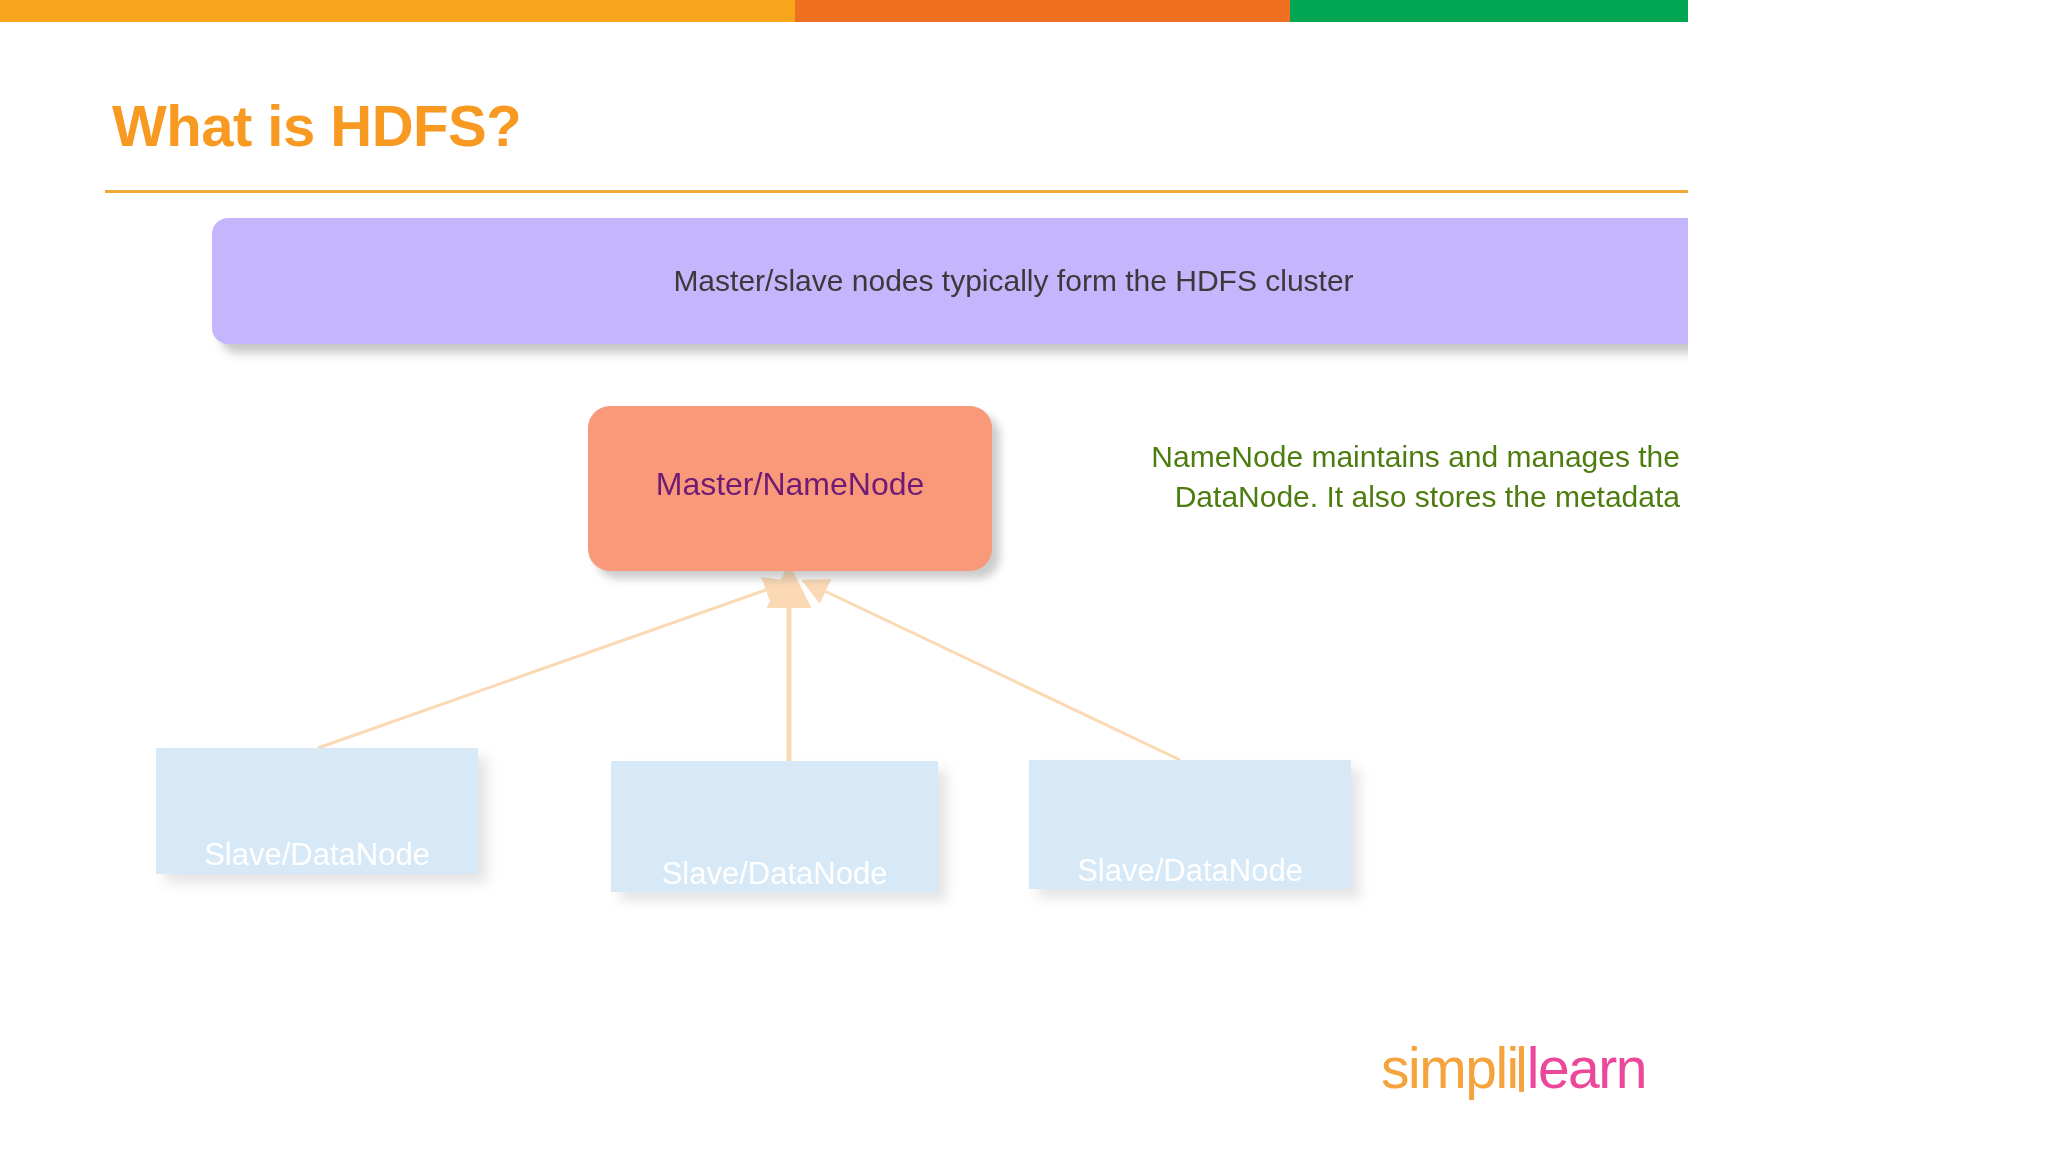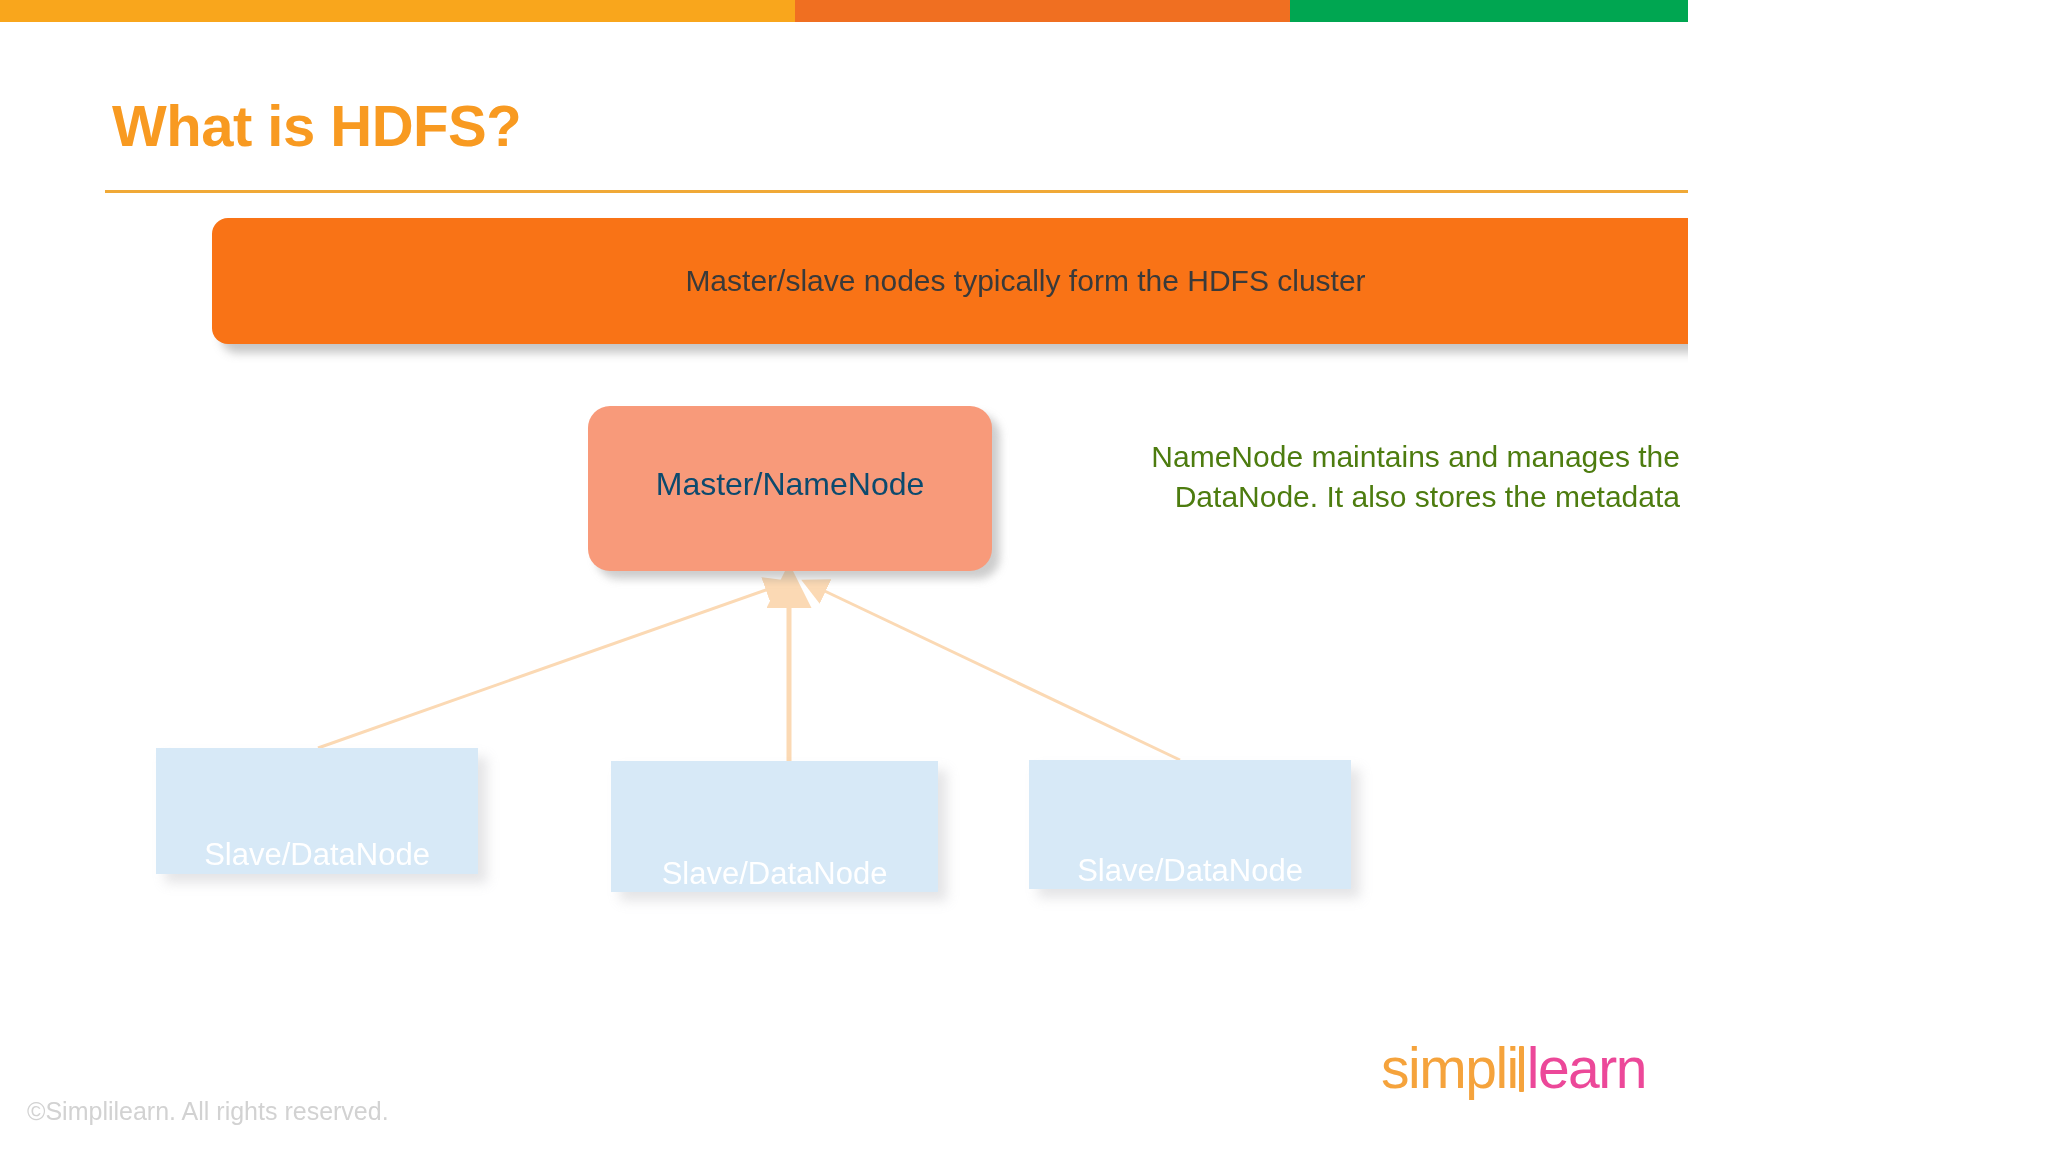--- a/index.html
+++ b/index.html
@@ -166,54 +166,53 @@
   <div id="topbar">
     <div class="seg" style="background: rgb(249, 166, 28); width: 795px;"></div>
     <div class="seg" style="background: rgb(240, 111, 33); width: 495px;"></div>
     <div class="seg" style="background: rgb(0, 166, 81); width: 422px;"></div>
     <div class="seg" style="background: rgb(11, 157, 217); width: 336px;"></div>
   </div>
 
   <div id="title" style="color: rgb(248, 154, 33);">What is HDFS?</div>
   <div id="title-rule" style="background: rgb(240, 169, 55);"></div>
 
-  <div id="banner" style="background: #f97316; padding-left: 12px;">
+  <div id="banner" style="background: #c4b5fd;">
     <span id="banner-text" style="color: rgb(58, 58, 58);">Master/slave nodes typically form the HDFS cluster</span>
   </div>
 
   <svg id="connectors" viewBox="0 0 2048 1152" preserveAspectRatio="none">
     <defs>
       <marker id="arrowhead" markerWidth="9" markerHeight="9" refX="5" refY="4.5" orient="auto" markerUnits="strokeWidth">
         <path d="M0,0 L9,4.5 L0,9 Z" fill="#FBD9B4"></path>
       </marker>
     </defs>
 
     <line x1="318" y1="748" x2="780" y2="585" stroke="#FBD9B4" stroke-width="3" marker-end="url(#arrowhead)"></line>
 
     <line x1="789" y1="761" x2="789" y2="583" stroke="#FBD9B4" stroke-width="5" marker-end="url(#arrowhead)"></line>
 
     <line x1="1180" y1="760" x2="812" y2="585" stroke="#FBD9B4" stroke-width="3" marker-end="url(#arrowhead)"></line>
   </svg>
 
   <div id="master" style="background: rgb(248, 154, 122);">
-    <span id="master-label" style="color: #0c4a6e;">Master/NameNode</span>
+    <span id="master-label" style="color: #701a75;">Master/NameNode</span>
   </div>
 
   <div id="master-desc">NameNode maintains and manages the DataNode. It also stores the metadata</div>
 
   <div class="slave" id="slave-0" style="background: rgb(215, 233, 247);">
     <span class="slave-label" style="color: rgb(255, 255, 255);">Slave/DataNode</span>
   </div>
   <div class="slave" id="slave-1" style="background: rgb(215, 233, 247);">
     <span class="slave-label" style="color: rgb(255, 255, 255);">Slave/DataNode</span>
   </div>
   <div class="slave" id="slave-2" style="background: rgb(215, 233, 247);">
     <span class="slave-label" style="color: rgb(255, 255, 255);">Slave/DataNode</span>
   </div>
 
-  <div id="copyright" style="color: rgb(210, 210, 210);">©Simplilearn. All rights reserved.</div>
   <div id="logo">
     <span class="simpli" style="color: rgb(245, 163, 60); margin-left: 24px;">simpli</span>
     <span class="bar" style="background: rgb(245, 163, 60);"></span>
     <span class="learn" style="color: #ec4899;">learn</span>
   </div>
 
 </div>
 
 </body></html>

